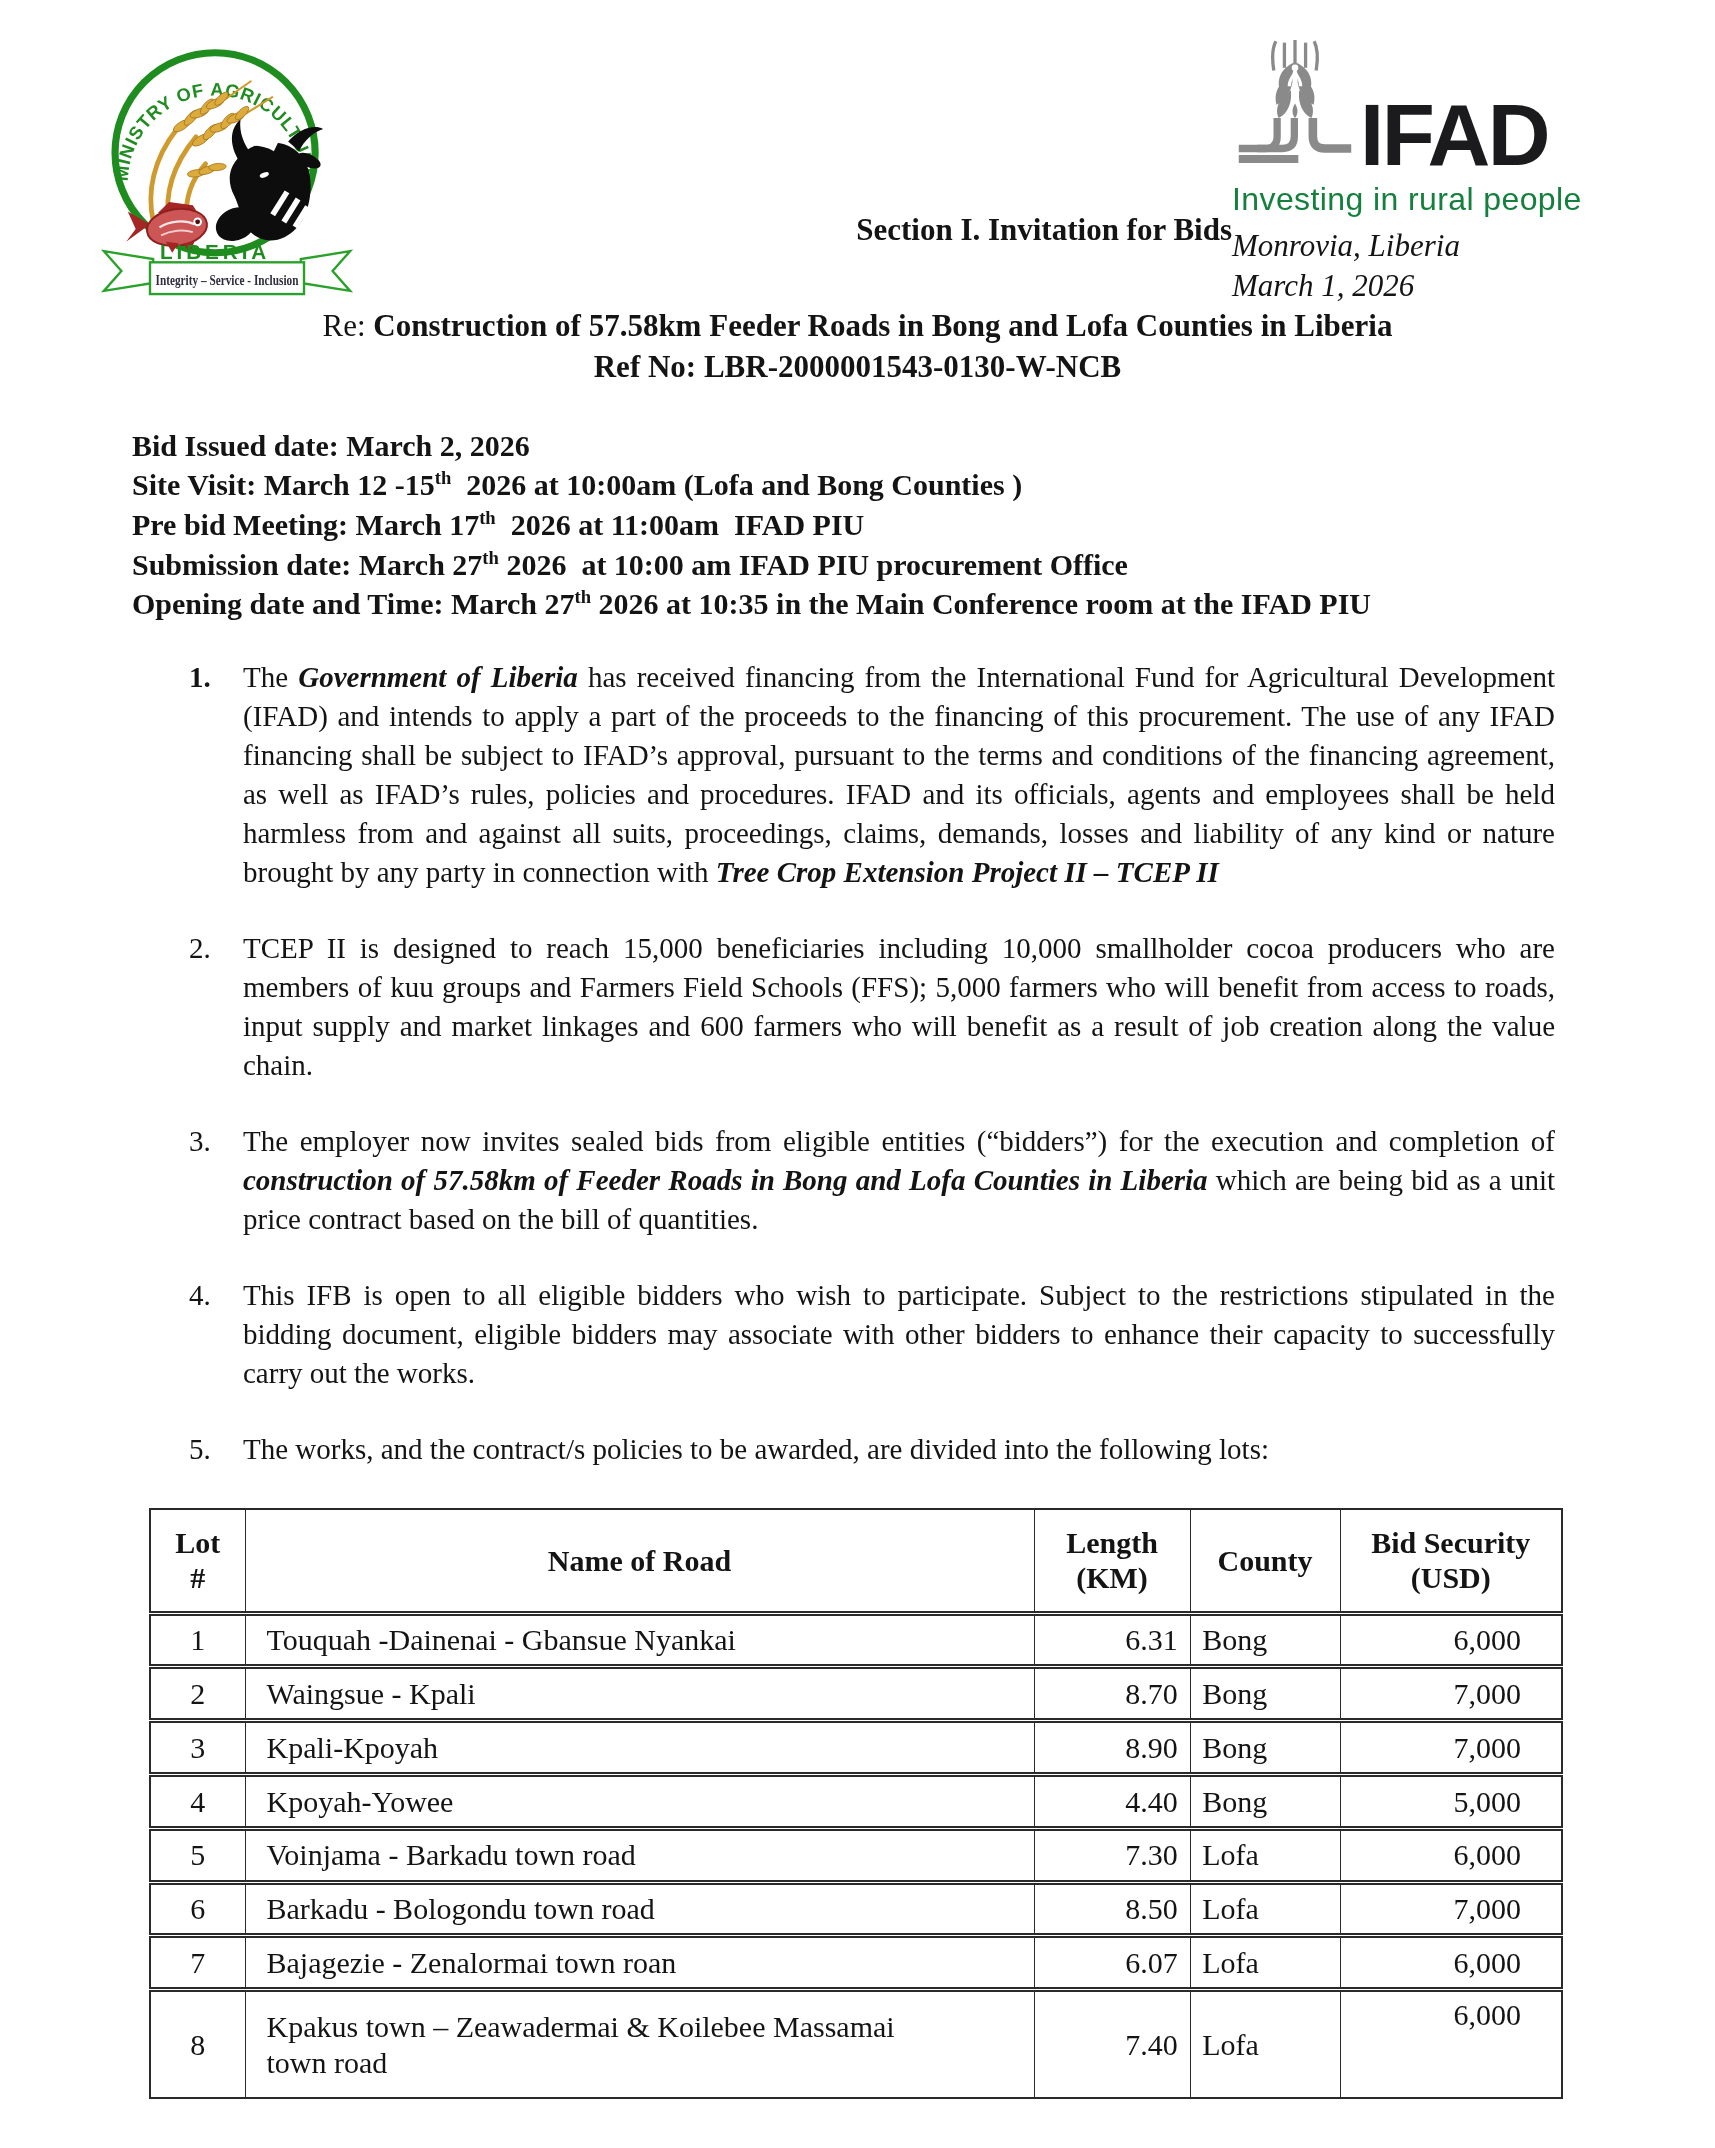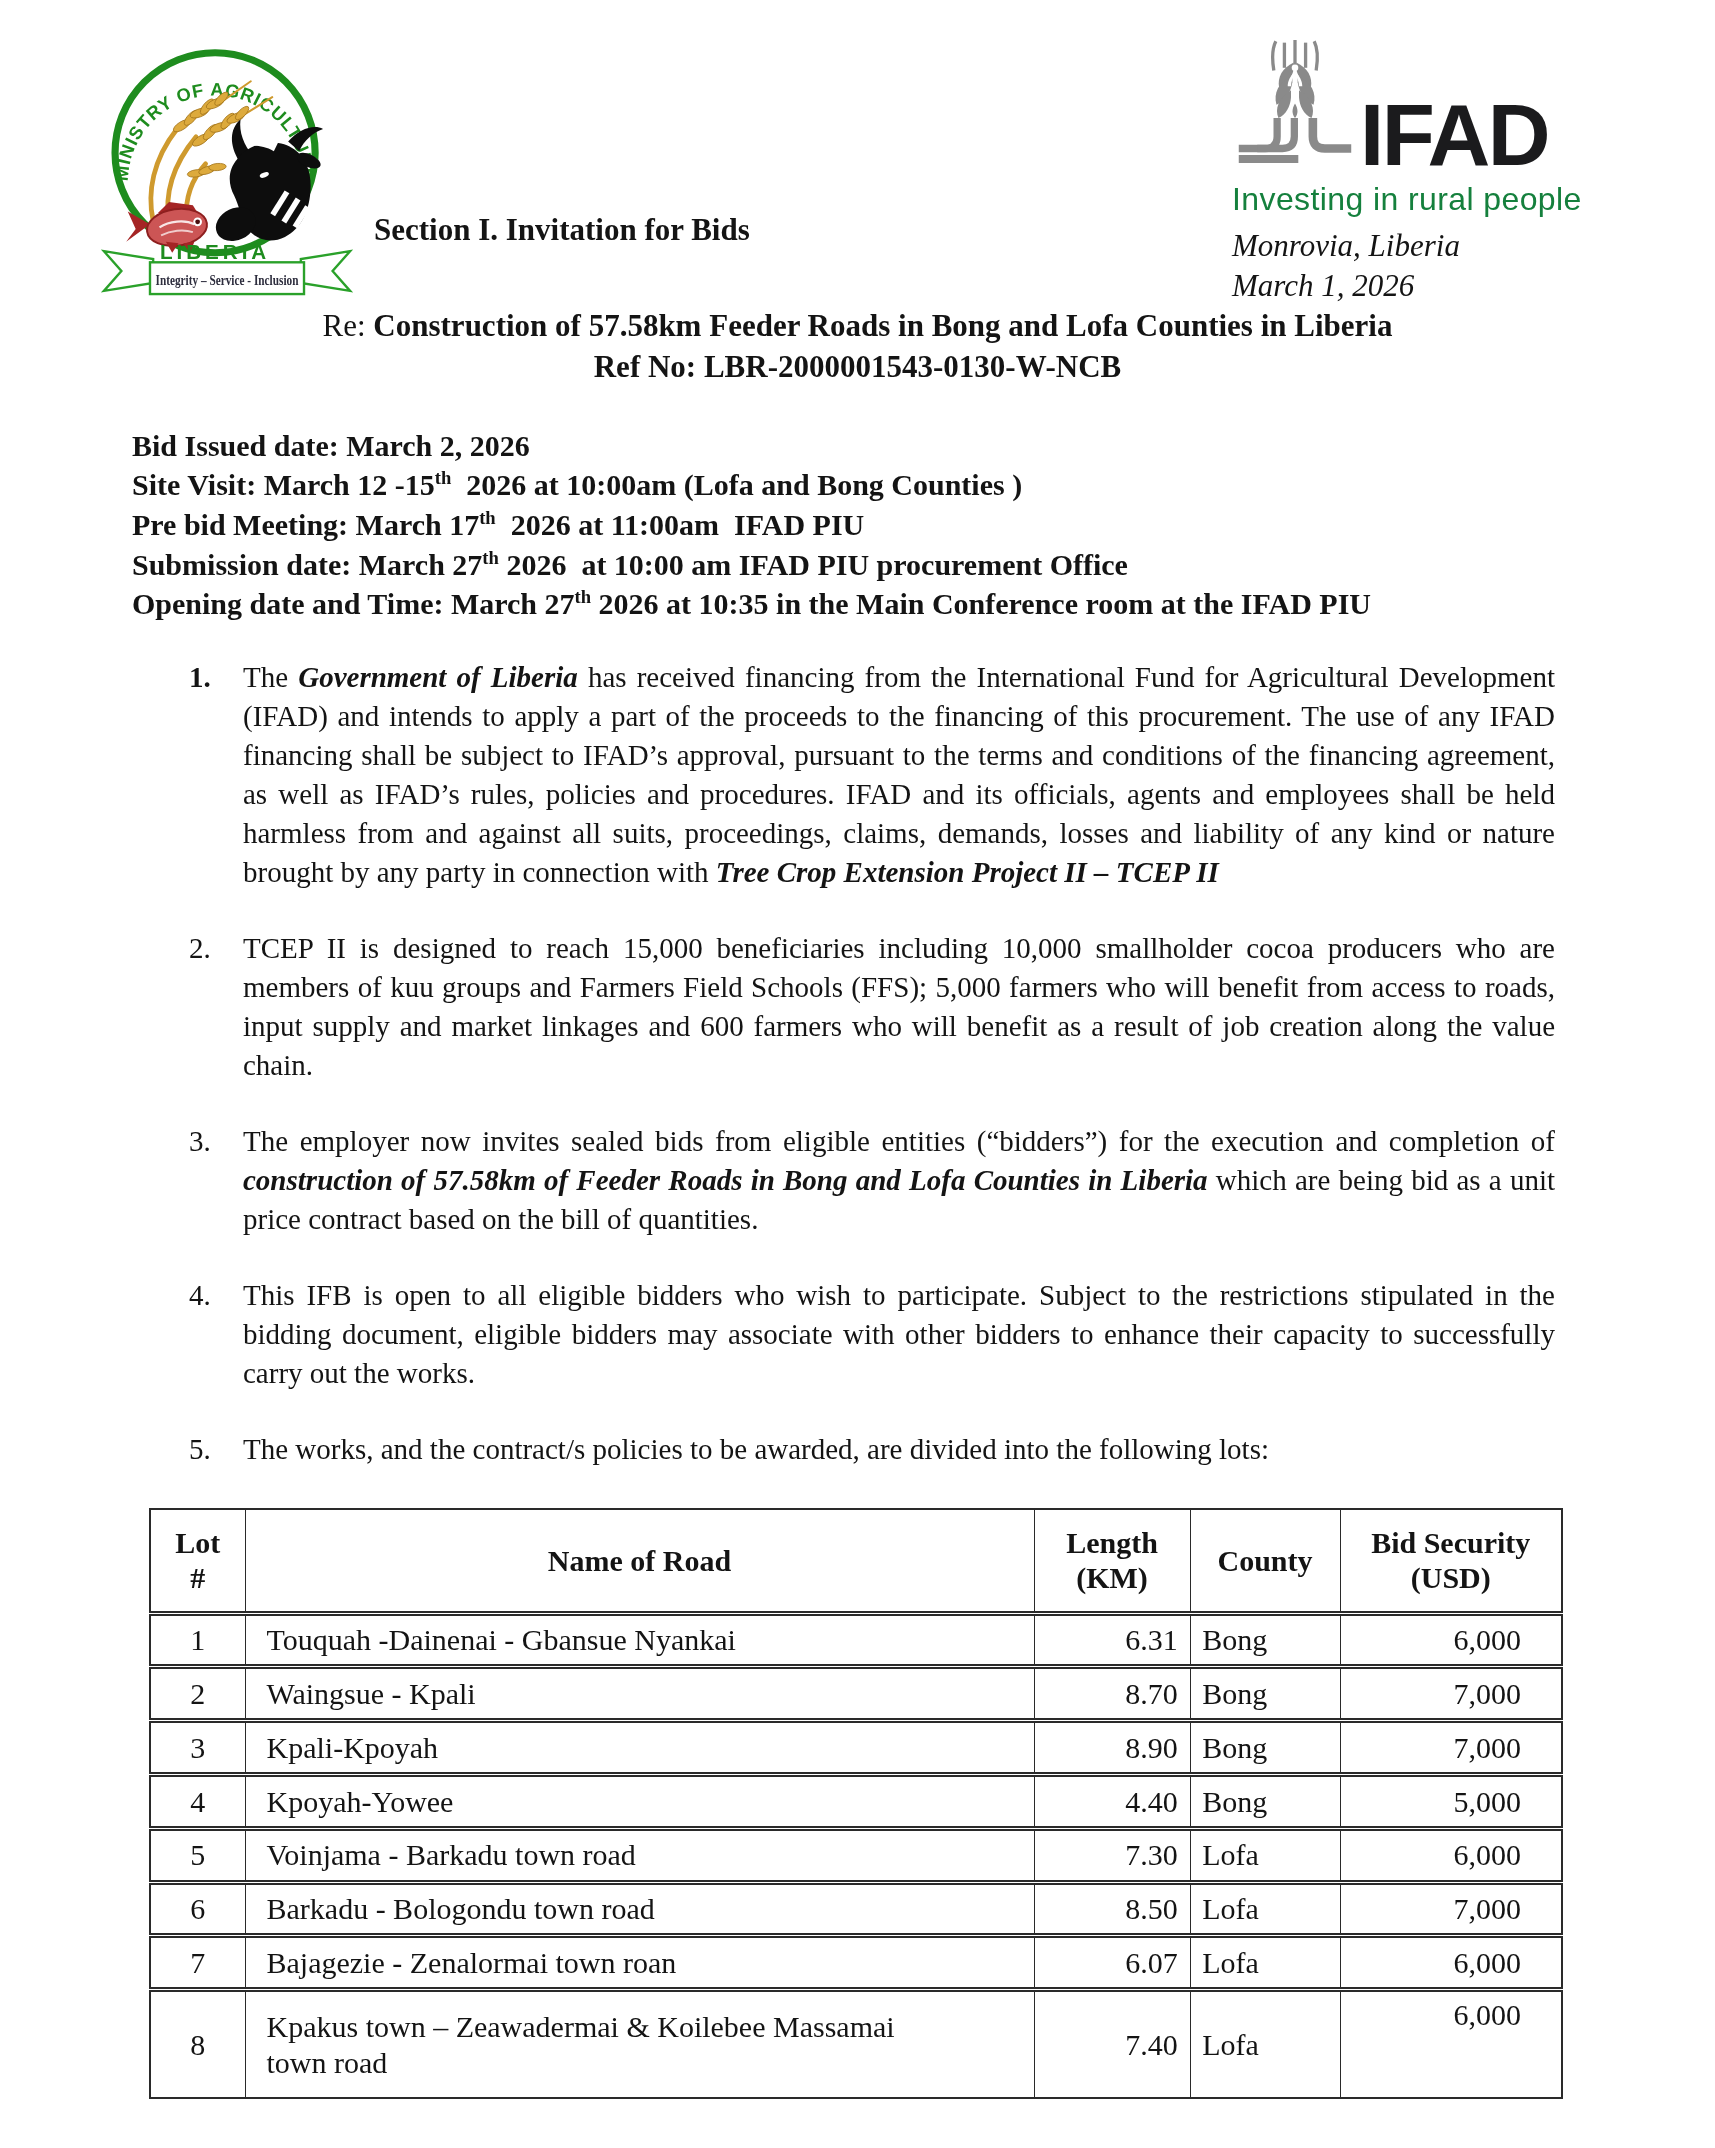--- a/index.html
+++ b/index.html
@@ -4,21 +4,21 @@
 <style>
   html,body{margin:0;padding:0;background:#e8e8e8;}
   .page{
     position:relative;width:1715px;height:2148px;margin:0 auto;background:#ffffff;
     box-sizing:border-box;padding:40px 80px 0 80px;overflow:hidden;
     font-family:"Liberation Serif","DejaVu Serif",serif;color:#141414;
   }
   
   .header{display:flex;align-items:flex-start;}
   .moa-logo{flex:0 0 294px;}
-  .title-wrap{flex:1;text-align:left;padding-top:172px;}
+  .title-wrap{flex:1;text-align:right;padding-top:172px;}
   .doc-title{font-size:31px;font-weight:bold;white-space:nowrap;}
   .right-block{flex:0 0 403px;display:flex;flex-direction:column;}
   .ifad-row{display:flex;align-items:flex-end;}
   .ifad-word{
     font-family:"Liberation Sans","DejaVu Sans",sans-serif;font-weight:900;
     font-size:87px;line-height:.78;letter-spacing:-2.5px;color:#1b1b1d;margin-left:2px;
   }
   .ifad-tagline{
     font-family:Liberation Sans, sans-serif;font-size:32px;
     color:#15803d;margin-top:11.7px;letter-spacing:0.4px;

